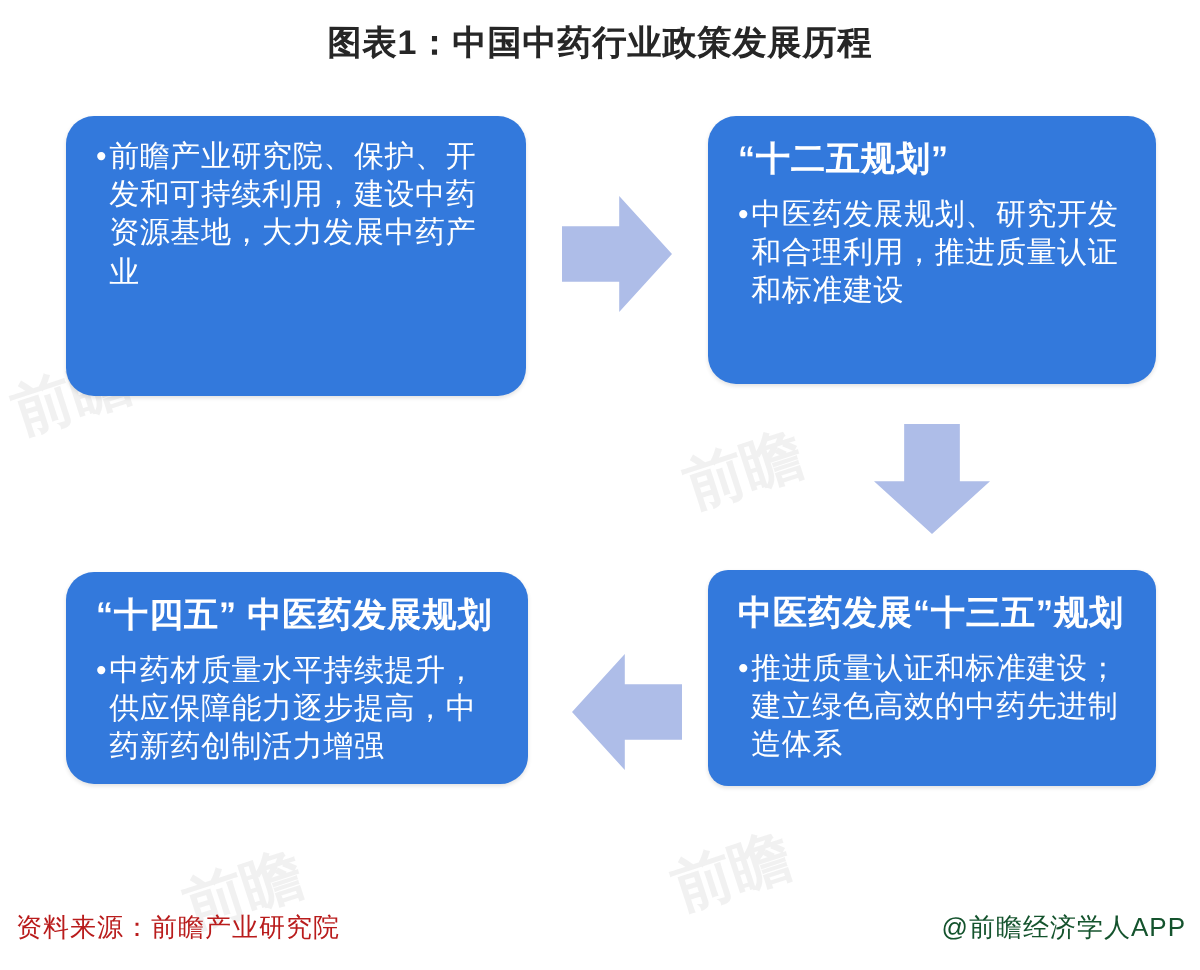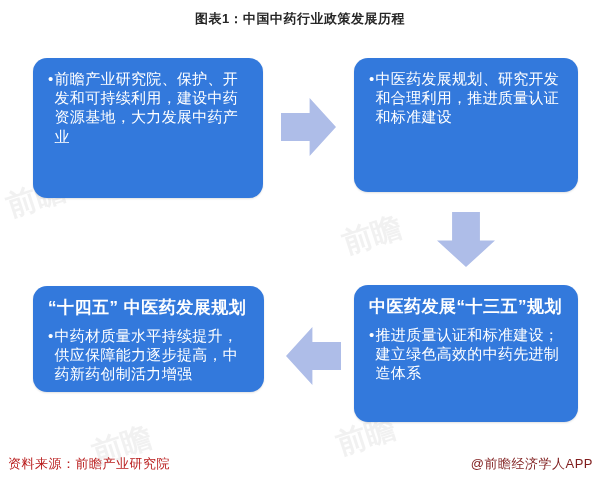--- a/index.html
+++ b/index.html
@@ -6,21 +6,21 @@
   .canvas{
     position:relative;
     width:600px;height:485px;
     background:#ffffff;
     overflow:hidden;
     font-family:"Liberation Sans","DejaVu Sans",sans-serif;
   }
   .fig-title{
     position:absolute;left:0;top:10px;width:100%;
     text-align:center;
-    font-size:13px;font-weight:bold;color:#262626;
+    font-size:17px;font-weight:bold;color:#262626;
     letter-spacing:0.5px;
   }
   .policy-box{
     position:absolute;
     background:var(--box-color,#3379DC);
     border-radius:14px;
     color:#ffffff;
     padding:11px 13px 10px 15px;
     box-sizing:border-box;
     box-shadow:0 1px 2px rgba(0,0,0,0.12);
@@ -46,21 +46,21 @@
   .arrow-left{
     left:286px;top:327px;width:55px;height:58px;
     clip-path:polygon(100% 26%,48% 26%,48% 0,0 50%,48% 100%,48% 74%,100% 74%);
   }
   .footer-source{
     position:absolute;left:8px;top:455px;
     font-size:13px;color:#b91c1c;letter-spacing:0.5px;
   }
   .footer-credit{
     position:absolute;right:7px;top:455px;
-    font-size:13px;color:#7f1d1d;letter-spacing:0.5px;text-align:right;
+    font-size:13px;color:#14532d;letter-spacing:0.5px;text-align:right;
   }
   .watermark{
     position:absolute;
     color:rgba(120,120,120,0.10);
     font-size:30px;font-weight:bold;
     transform:rotate(-18deg);
     pointer-events:none;
     user-select:none;
   }
 </style>
@@ -79,29 +79,30 @@
   <div class="policy-box" style="left:33px;top:58px;width:230px;height:140px;">
     <div class="box-body">
       <span class="bullet">•</span>
       <span>前瞻产业研究院、保护、开发和可持续利用，建设中药资源基地，大力发展中药产业</span>
     </div>
   </div>
 
   <div class="arrow arrow-right"></div>
 
   <div class="policy-box" style="left:354px;top:58px;width:224px;height:134px;">
+    <div class="box-title">“十二五规划”</div>
     <div class="box-body">
       <span class="bullet">•</span>
       <span>中医药发展规划、研究开发和合理利用，推进质量认证和标准建设</span>
     </div>
   </div>
 
   <div class="arrow arrow-down"></div>
 
-  <div class="policy-box" style="left:354px;top:285px;width:224px;height:137px;">
+  <div class="policy-box" style="left:354px;top:285px;width:224px;height:108px;border-radius:10px;">
     <div class="box-title">中医药发展“十三五”规划</div>
     <div class="box-body">
       <span class="bullet">•</span>
       <span>推进质量认证和标准建设；建立绿色高效的中药先进制造体系</span>
     </div>
   </div>
 
   <div class="arrow arrow-left"></div>
 
   <div class="policy-box" style="left:33px;top:286px;width:231px;height:106px;">

